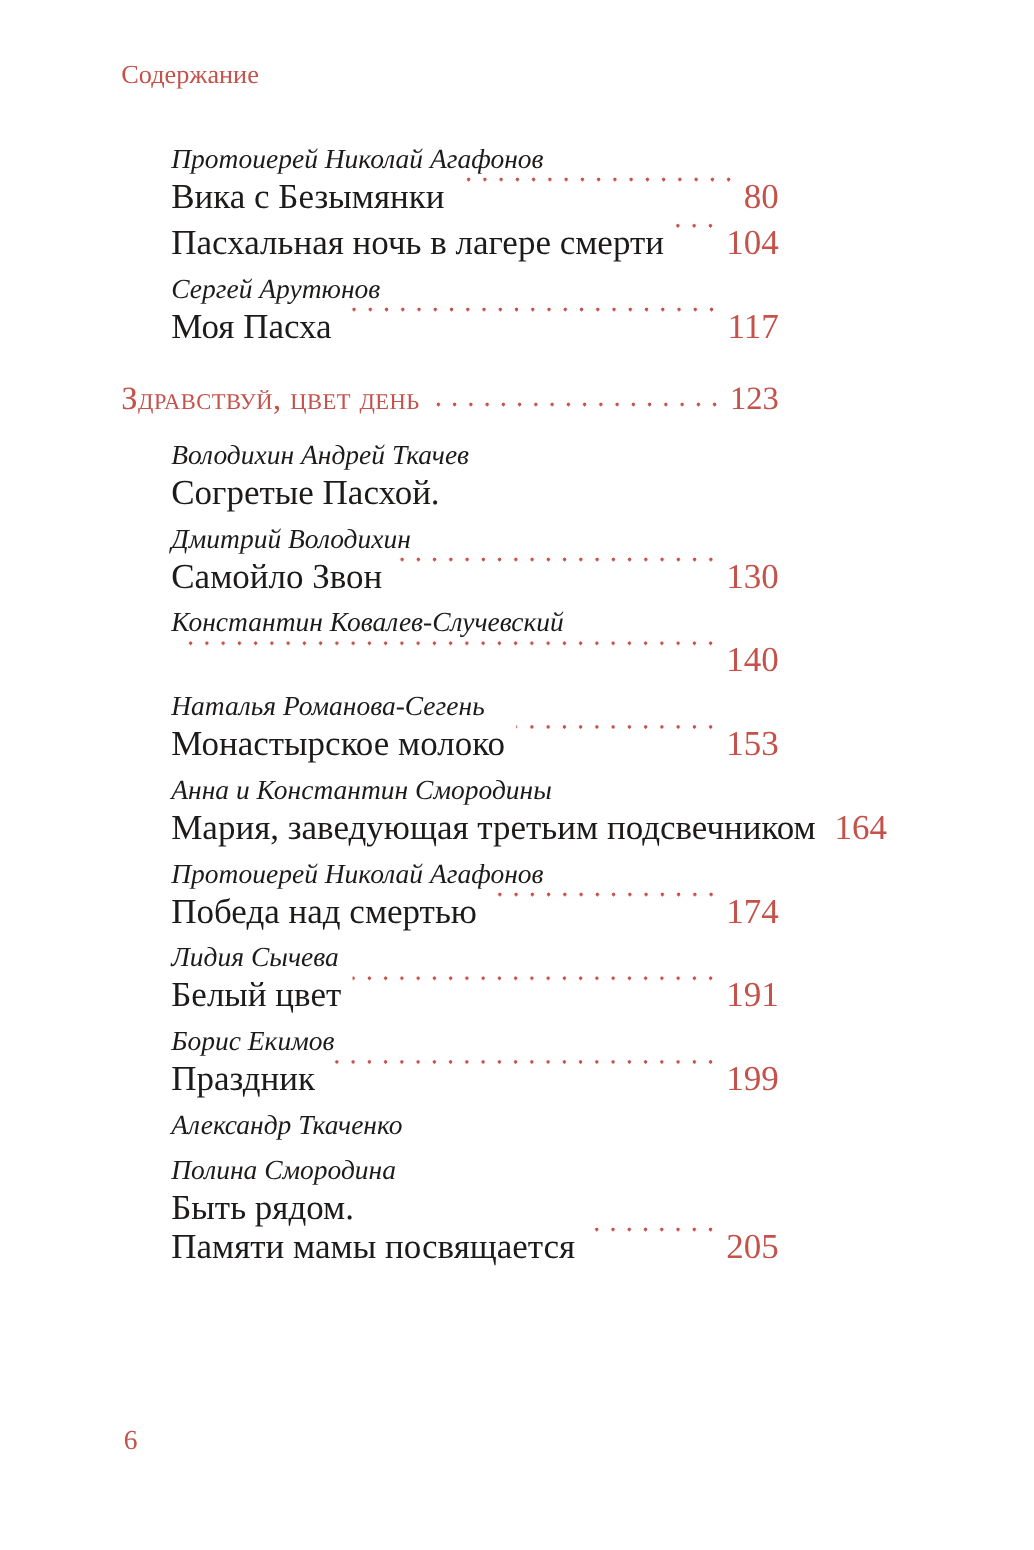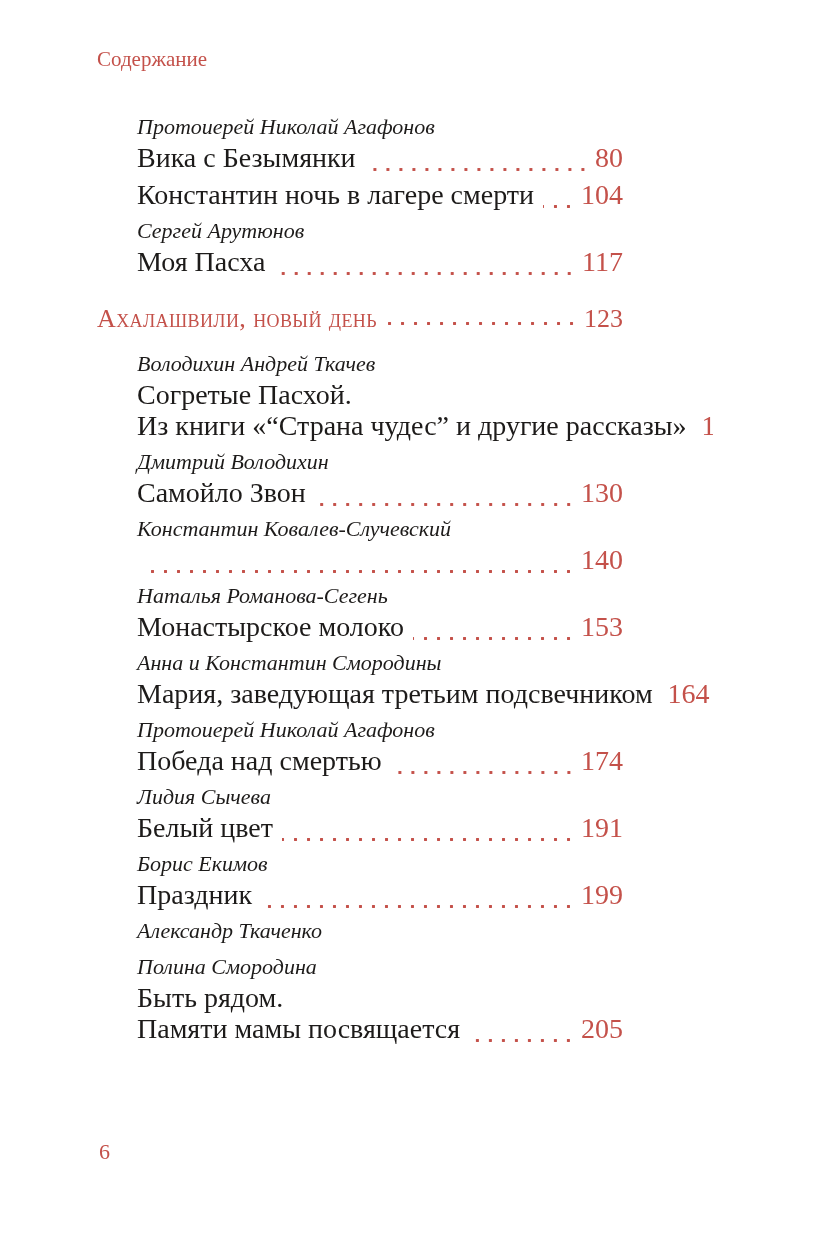--- a/index.html
+++ b/index.html
@@ -32,21 +32,21 @@
     font-size: 22px;
     line-height: 30px;
     color: var(--text, #1d1b1a);
   }
   .title-pre {
     font-size: 28px;
     line-height: 31px;
   }
   .title-row {
     display: flex;
-    align-items: flex-end;
+    align-items: flex-start;
     font-size: 28px;
     line-height: 31px;
   }
   .title { white-space: nowrap; }
   .leader {
     flex: 1;
     height: 5px;
     margin-left: 9px;
     margin-right: 6px;
     background-image: radial-gradient(circle, var(--accent, #c4514a) 1.4px, transparent 1.6px);
@@ -94,49 +94,44 @@
       <div class="author">Протоиерей Николай Агафонов</div>
       <div class="title-row">
         <span class="title">Вика с Безымянки</span>
         <span class="leader"></span>
         <span class="pagenum">80</span>
       </div>
     </div>
 
     <div class="entry">
       <div class="title-row">
-        <span class="title">Константин ночь в лагере смерти</span>
+        <span class="title">Пасхальная ночь в лагере смерти</span>
         <span class="leader"></span>
         <span class="pagenum">104</span>
       </div>
     </div>
 
     <div class="entry">
       <div class="author">Сергей Арутюнов</div>
       <div class="title-row">
         <span class="title">Моя Пасха</span>
         <span class="leader"></span>
         <span class="pagenum">117</span>
       </div>
     </div>
 
     <div class="section-heading">
-      <span class="label">Ахалашвили, новый день</span>
+      <span class="label">Здравствуй, цвет день</span>
       <span class="leader"></span>
       <span class="pagenum">123</span>
     </div>
 
     <div class="entry">
       <div class="author">Володихин Андрей Ткачев</div>
       <div class="title-pre">Согретые Пасхой.</div>
-      <div class="title-row">
-        <span class="title">Из книги «“Страна чудес” и другие рассказы»</span>
-        <span class="leader"></span>
-        <span class="pagenum">124</span>
-      </div>
     </div>
 
     <div class="entry">
       <div class="author">Дмитрий Володихин</div>
       <div class="title-row">
         <span class="title">Самойло Звон</span>
         <span class="leader"></span>
         <span class="pagenum">130</span>
       </div>
     </div>

